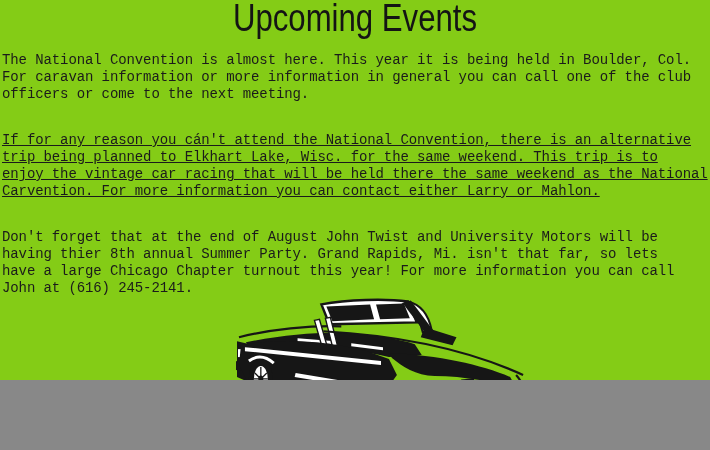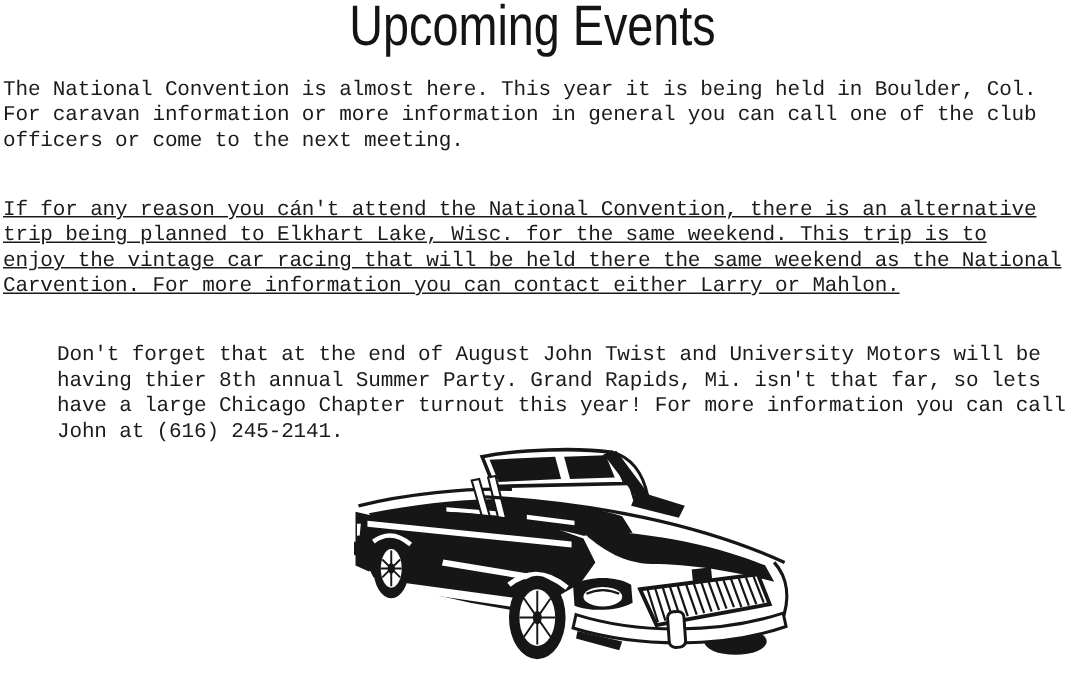--- a/index.html
+++ b/index.html
@@ -1,19 +1,19 @@
 <!DOCTYPE html>
 <html><head>
 <meta charset="utf-8">
 <style>
   html,body{margin:0;padding:0;background:#888;}
   .page{
     position:relative;
-    width:710px;height:450px;
-    background:#ffffff;
+    width:710px;height:380px;
+    background:#84cc16;
     overflow:hidden;
     font-family:"Liberation Mono",monospace;
   }
   .title{
     position:absolute;
     top:-3px;left:0;width:710px;
     text-align:center;
     font-family:"Liberation Sans",sans-serif;
     font-size:38px;
     font-weight:400;
@@ -29,21 +29,21 @@
     margin:0;
     font-family:"Liberation Mono",monospace;
     font-size:14px;
     line-height:17px;
     color:#1b1b1b;
     white-space:pre;
     letter-spacing:-0.1px;
   }
   .para-1{top:52px;}
   .para-2{top:132px;text-decoration:underline;}
-  .para-3{top:229px;margin-left:36px;}
+  .para-3{top:229px;}
   .car{
     position:absolute;
     left:236px;top:295px;
     width:298px;height:150px;
   }
   .car svg{width:100%;height:100%;display:block;}
 </style>
 </head>
 <body>
 

